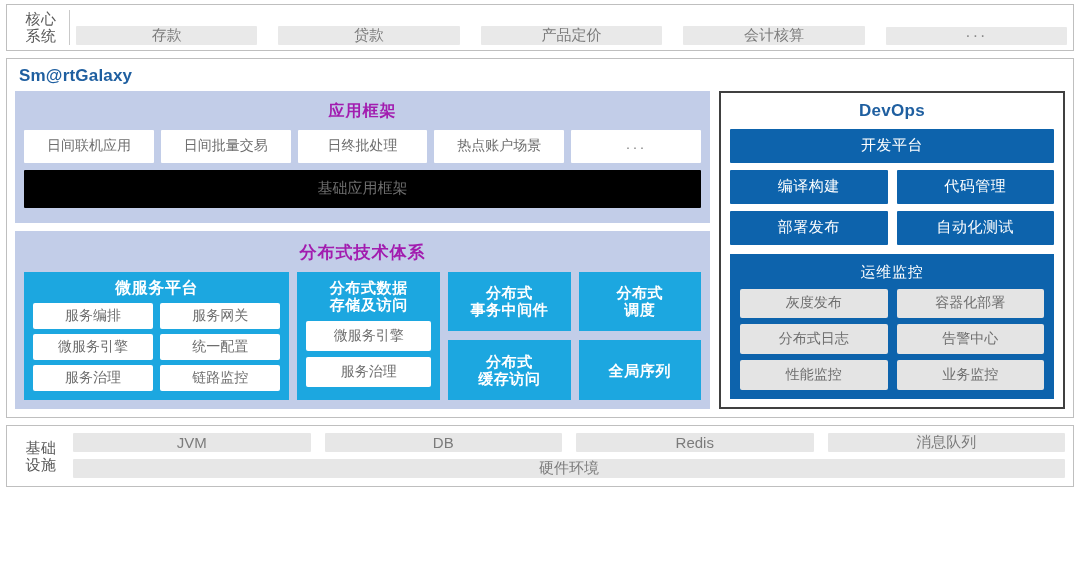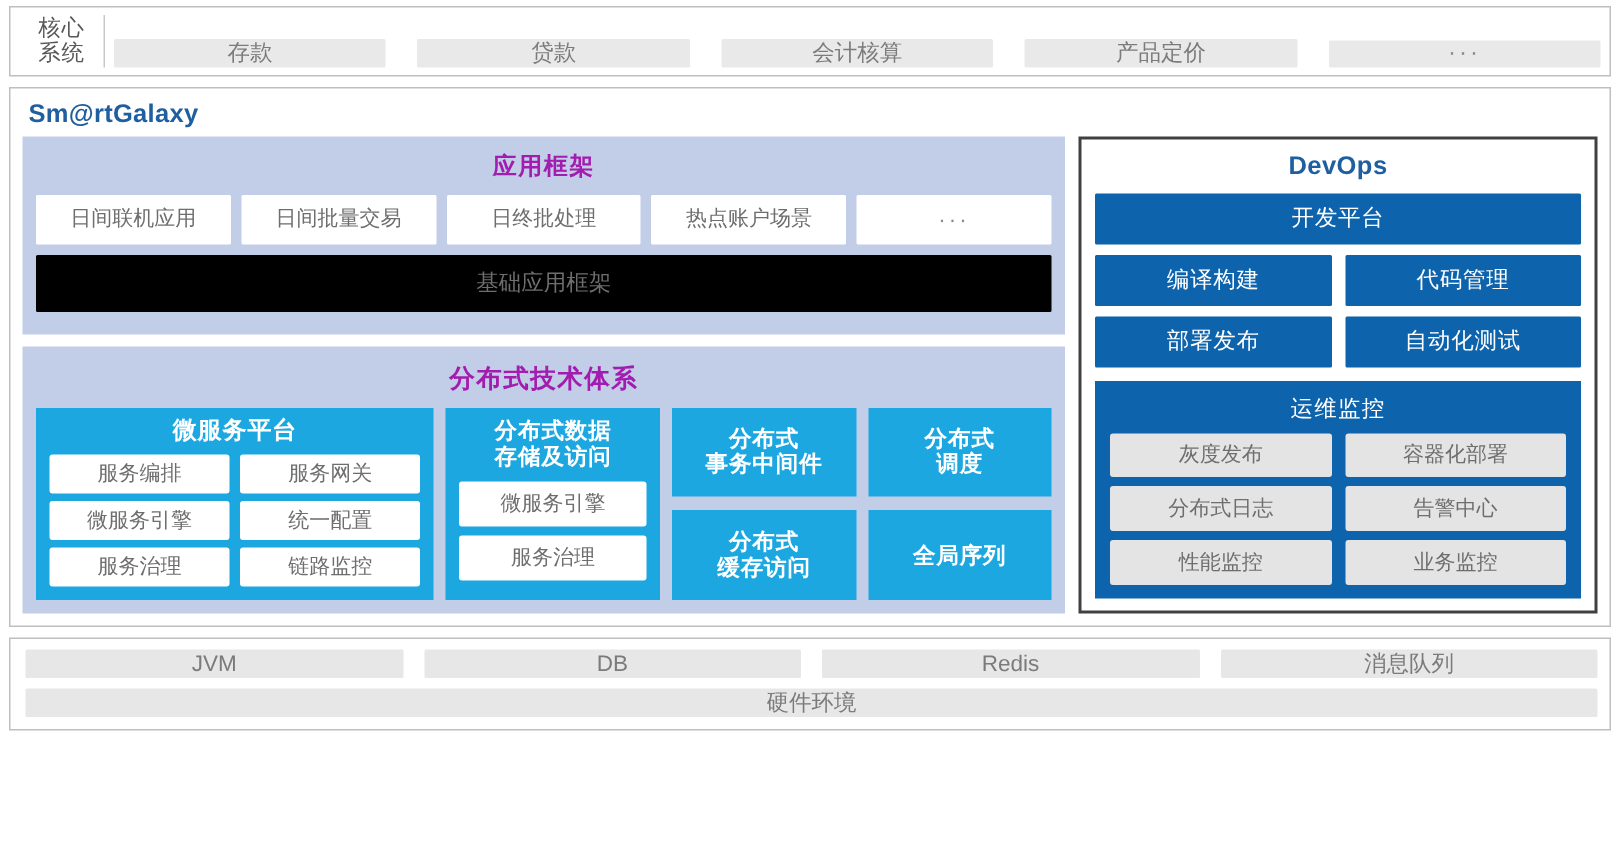--- a/index.html
+++ b/index.html
@@ -366,22 +366,22 @@
 
   <div class="panel core-row">
     <div class="side-label">
       <span>核心</span>
       <span>系统</span>
     </div>
     <div class="core-divider"></div>
     <div class="core-items">
       <div class="gray-chip">存款</div>
       <div class="gray-chip">贷款</div>
+      <div class="gray-chip">产品定价</div>
       <div class="gray-chip">会计核算</div>
-      <div class="gray-chip">产品定价</div>
       <div class="gray-chip dots">···</div>
     </div>
   </div>
 
   <div class="panel galaxy">
     <div class="galaxy-title">Sm@rtGalaxy</div>
 
     <div class="galaxy-body">
 
       <div class="galaxy-left">
@@ -496,20 +496,24 @@
               <div class="ops-chip">业务监控</div>
             </div>
           </div>
         </div>
       </div>
 
     </div>
   </div>
 
   <div class="panel infra">
+    <div class="infra-side">
+      <span>基础</span>
+      <span>设施</span>
+    </div>
     <div class="infra-right">
       <div class="infra-row">
         <div class="infra-chip">JVM</div>
         <div class="infra-chip">DB</div>
         <div class="infra-chip">Redis</div>
         <div class="infra-chip">消息队列</div>
       </div>
       <div class="infra-wide">硬件环境</div>
     </div>
   </div>

